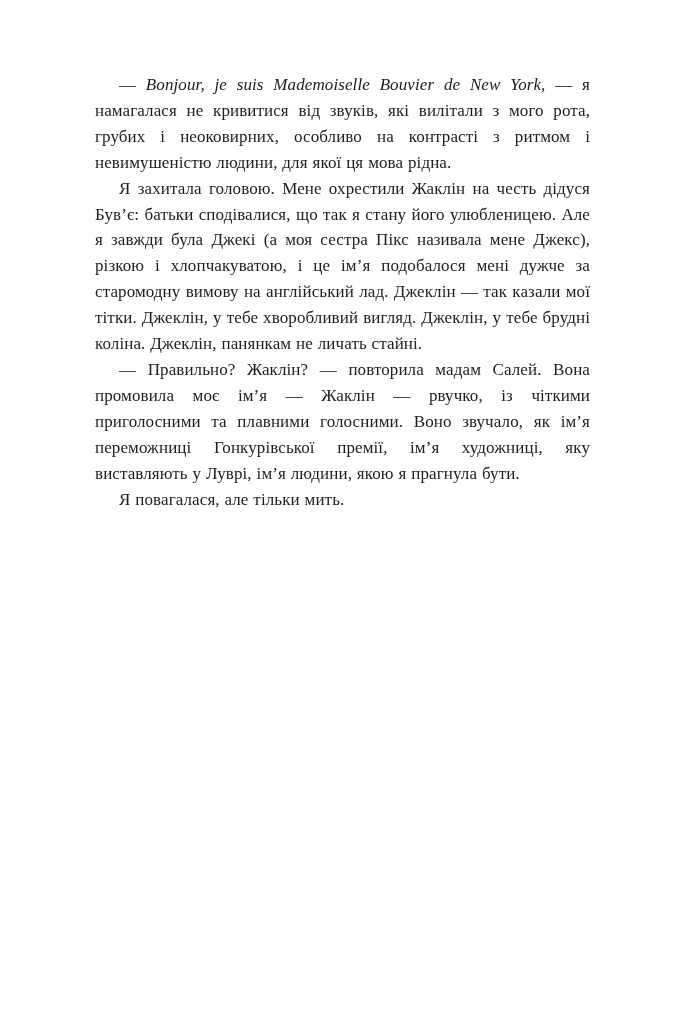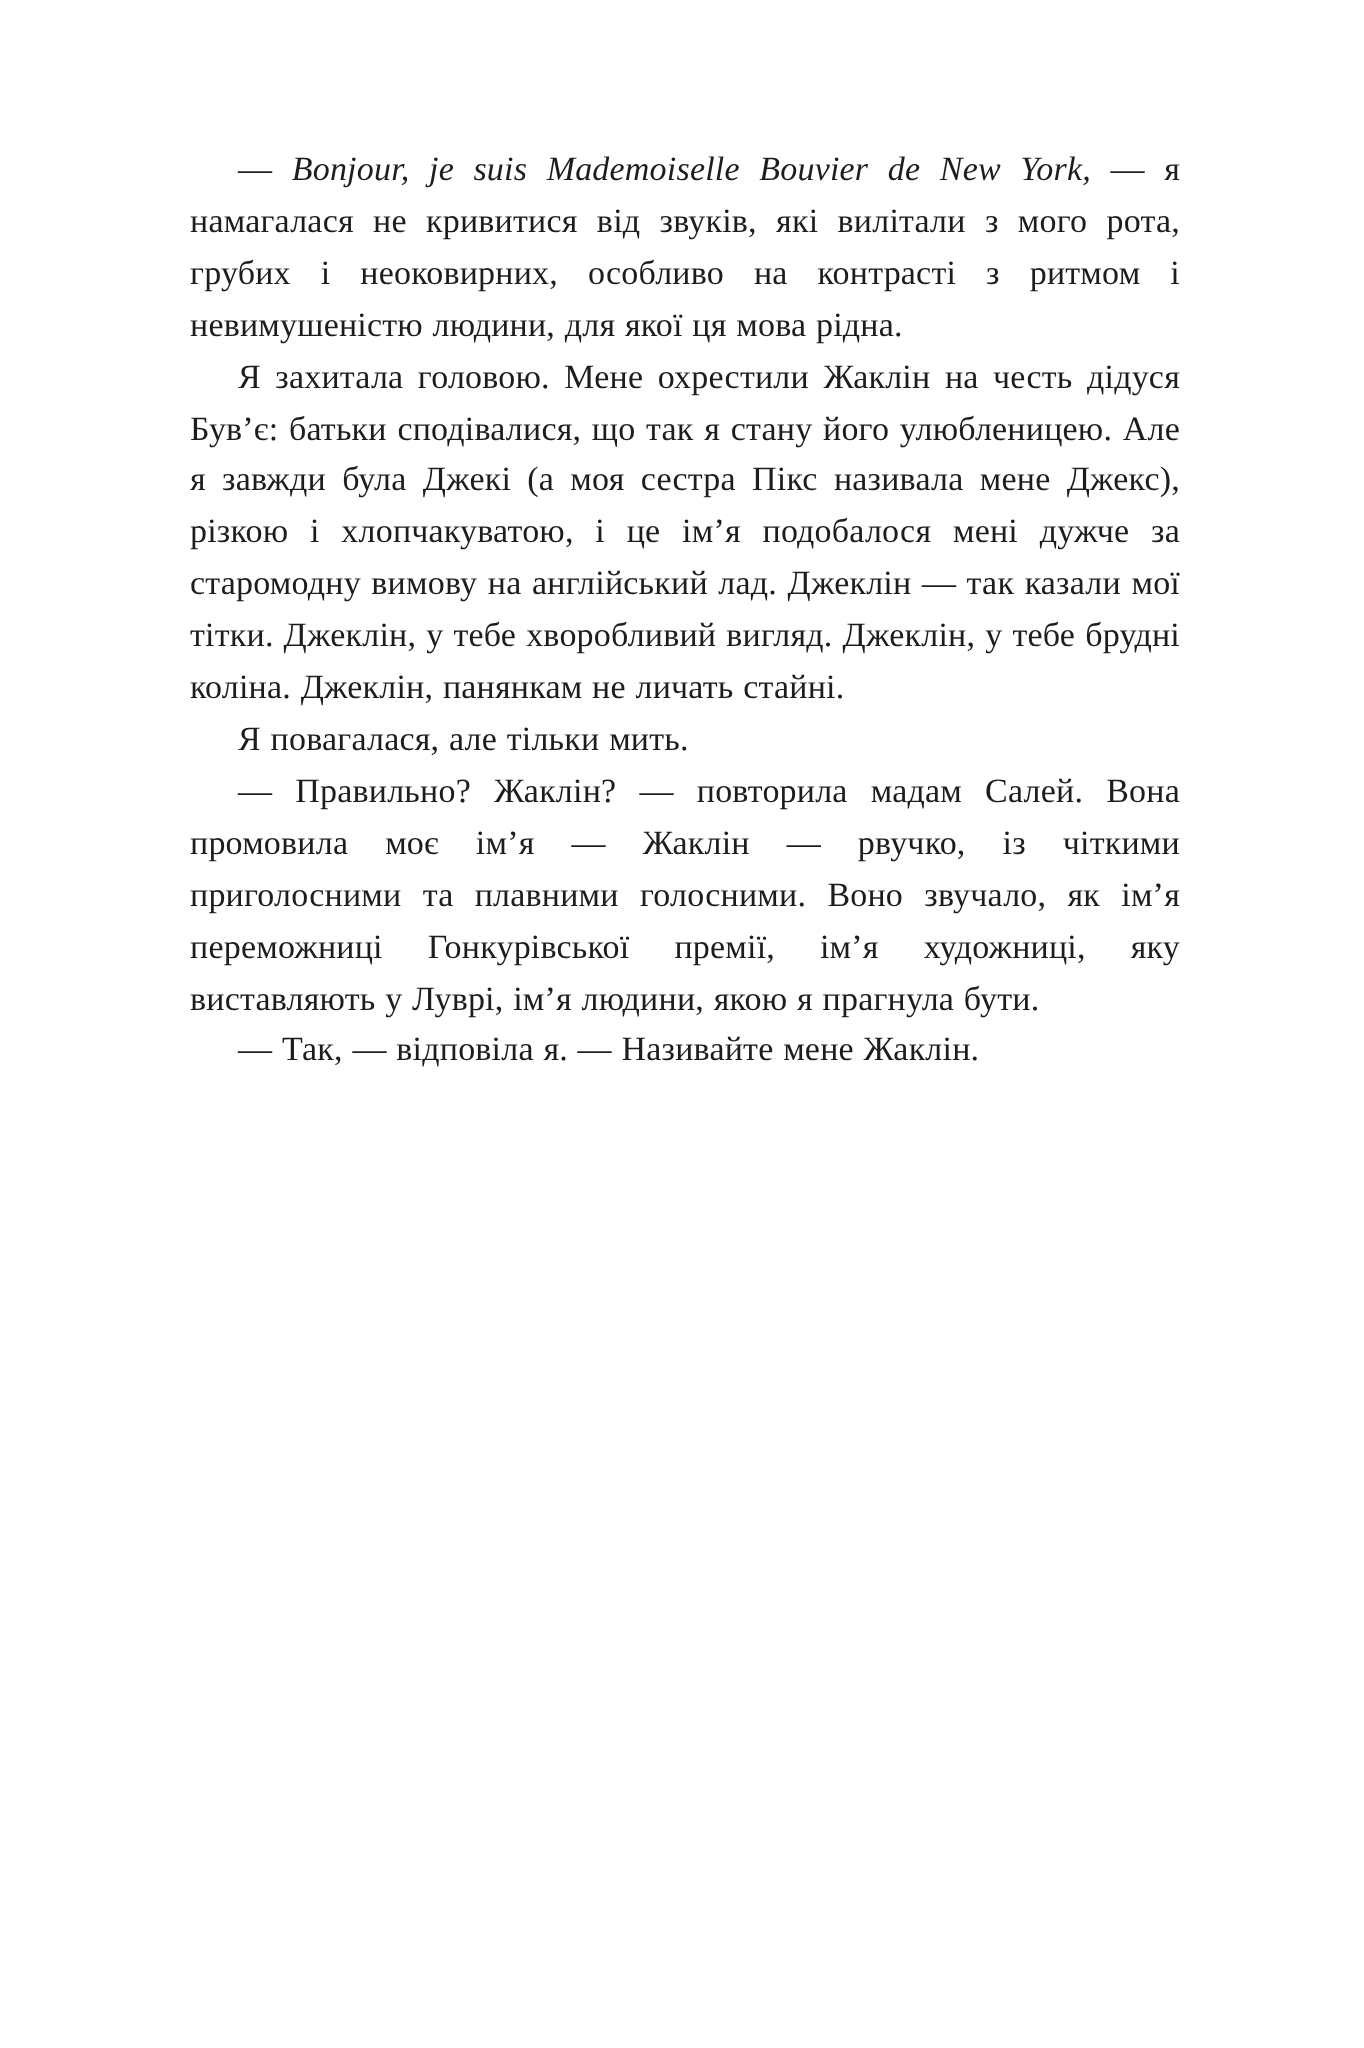--- a/index.html
+++ b/index.html
@@ -35,17 +35,16 @@
     font-style: italic;
   }
 </style>
 </head>
 <body>
 
 <main class="page">
   <div class="text-block" id="text-block">
       <p><span>— </span><span class="italic">Bonjour, je suis Mademoiselle Bouvier de New York,</span><span> — я намагалася не кривитися від звуків, які вилітали з мого рота, грубих і неоковирних, особливо на контрасті з ритмом і невимушеністю людини, для якої ця мова рідна.</span></p>
       <p><span>Я захитала головою. Мене охрестили Жаклін на честь дідуся Був’є: батьки сподівалися, що так я стану його улюбленицею. Але я завжди була Джекі (а моя сестра Пікс називала мене Джекс), різкою і хлопчакуватою, і це ім’я подобалося мені дужче за старомодну вимову на англійський лад. Джеклін — так казали мої тітки. Джеклін, у тебе хворобливий вигляд. Джеклін, у тебе брудні коліна. Джеклін, панянкам не личать стайні.</span></p>
+      <p><span>— Правильно? Жаклін? — повторила мадам Салей. Вона промовила моє ім’я — Жаклін — рвучко, із чіткими приголосними та плавними голосними. Воно звучало, як ім’я переможниці Гонкурівської премії, ім’я художниці, яку виставляють у Луврі, ім’я людини, якою я прагнула бути.</span></p>
       <p><span>Я повагалася, але тільки мить.</span></p>
-      <p><span>— Правильно? Жаклін? — повторила мадам Салей. Вона промовила моє ім’я — Жаклін — рвучко, із чіткими приголосними та плавними голосними. Воно звучало, як ім’я переможниці Гонкурівської премії, ім’я художниці, яку виставляють у Луврі, ім’я людини, якою я прагнула бути.</span></p>
-      <p><span>— Так, — відповіла я. — Називайте мене Жаклін.</span></p>
     </div>
 </main>
 
 </body></html>

